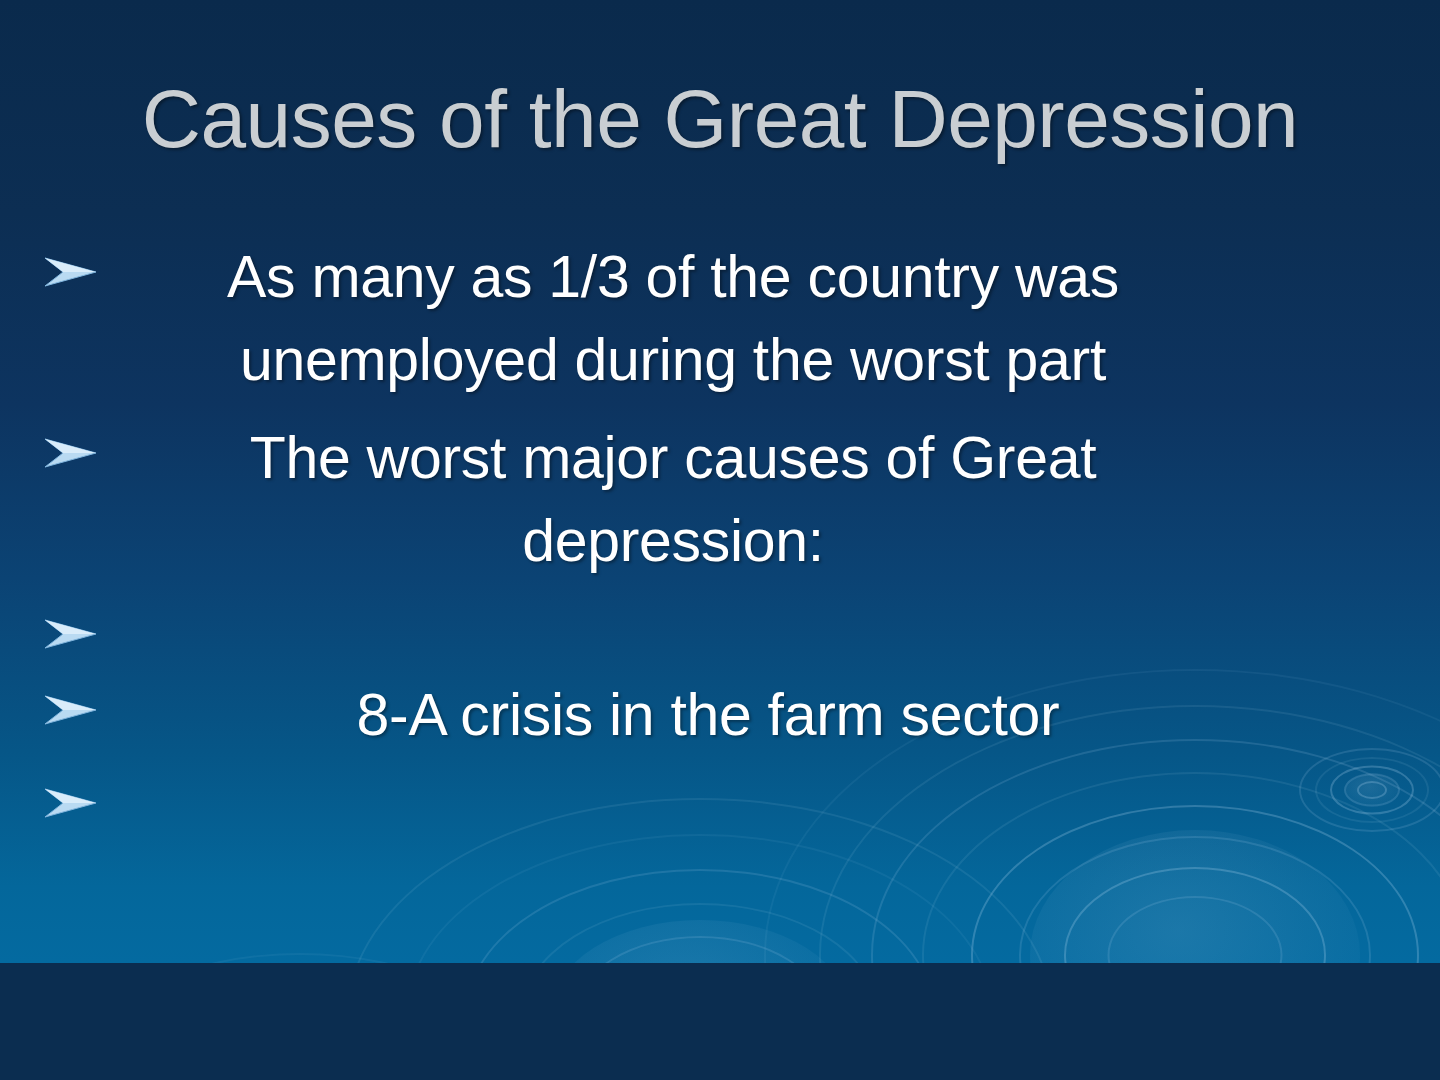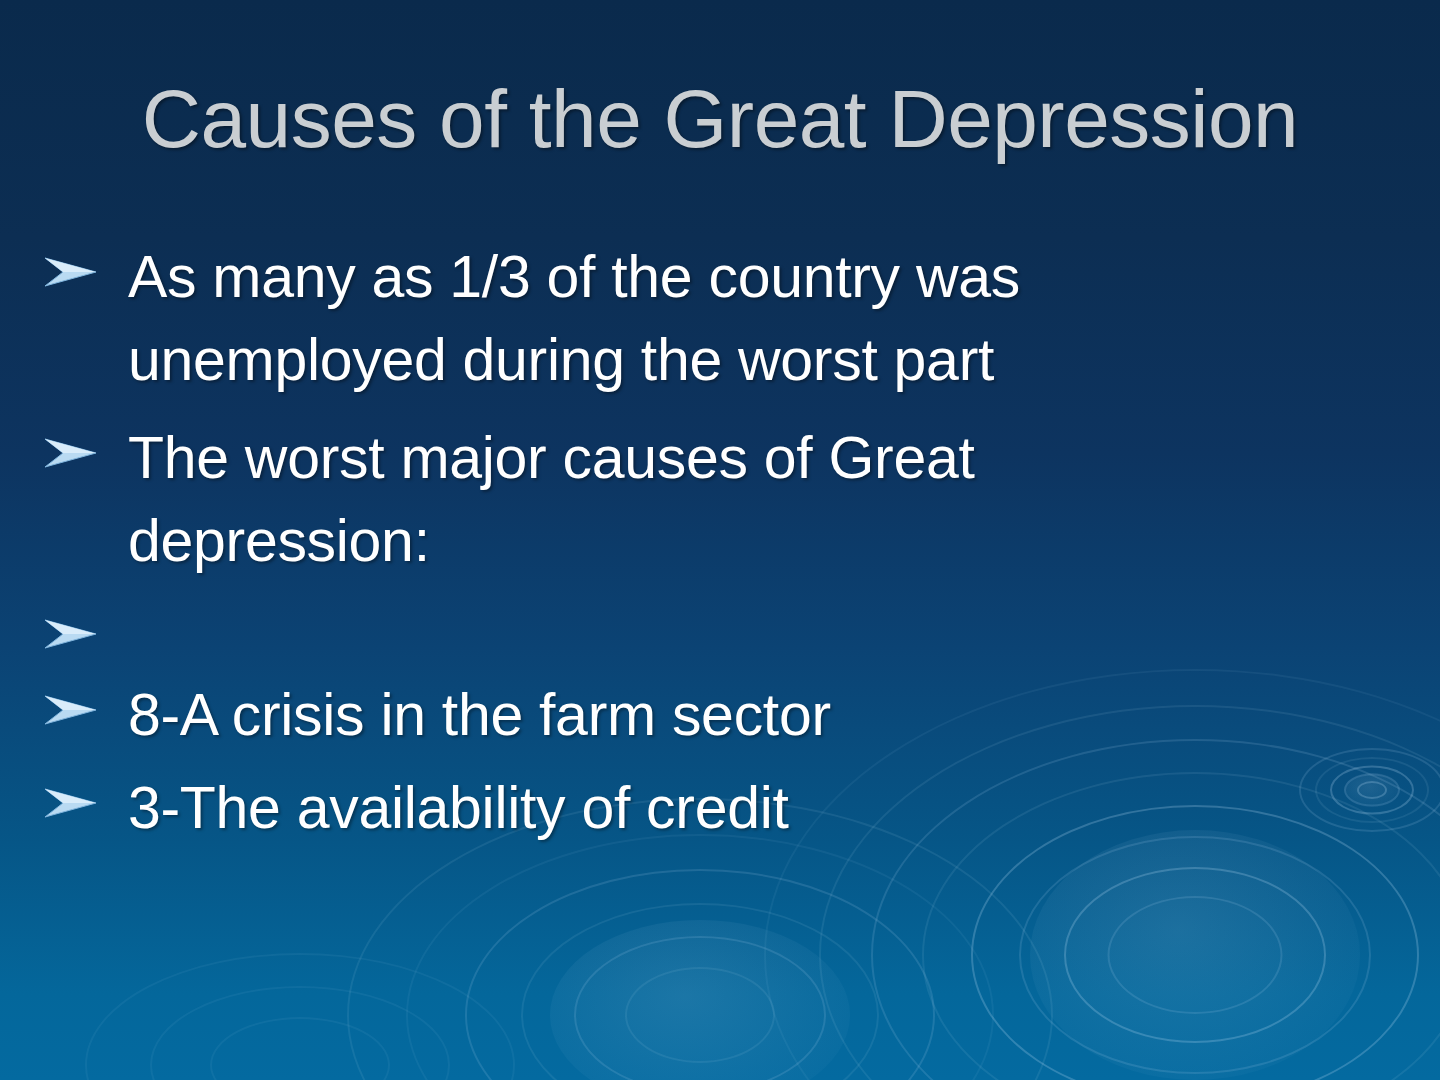--- a/index.html
+++ b/index.html
@@ -5,21 +5,21 @@
   * { margin:0; padding:0; box-sizing:border-box; }
   html, body { width:1440px; height:1080px; overflow:hidden; }
   body {
     font-family:"Liberation Sans", sans-serif;
     background:#0b2d50;
   }
 
   #slide {
     position:relative;
     width:1440px;
-    height:1080px;
+    height:963px;
     overflow:hidden;
     background:linear-gradient(180deg,
         #0a2a4c 0%,
         #0c2e53 22%,
         #0d3460 42%,
         #0b4374 60%,
         #065687 78%,
         #04679b 92%,
         #046aa0 100%);
   }
@@ -74,20 +74,21 @@
   #body-list {
     position:absolute;
     left:44px;
     top:236px;
     width:1380px;
   }
   .bullet-row {
     display:flex;
     align-items:flex-start;
     margin-bottom:16px;
+    text-align:center;
   }
   .bullet-marker {
     flex:0 0 84px;
     width:84px;
     height:66px;
     display:flex;
     align-items:center;
     justify-content:flex-start;
     padding-top:6px;
   }
@@ -190,18 +191,17 @@
       <span class="bullet-text">8-A crisis in the farm sector</span>
     </div>
 
     <div class="bullet-row tight">
       <span class="bullet-marker">
         <svg width="54" height="34" viewBox="0 0 54 34" aria-hidden="true">
           <polygon points="1,3 52,17 1,31 19,17" fill="#b9daf2" stroke="#7fb4dd" stroke-width="1"></polygon>
           <polygon points="1,3 52,17 19,17" fill="#d9ecfa"></polygon>
         </svg>
       </span>
-      <span class="bullet-text">3-The availability of credit</span>
     </div>
 
 
   </div>
 </div>
 
 </body></html>

